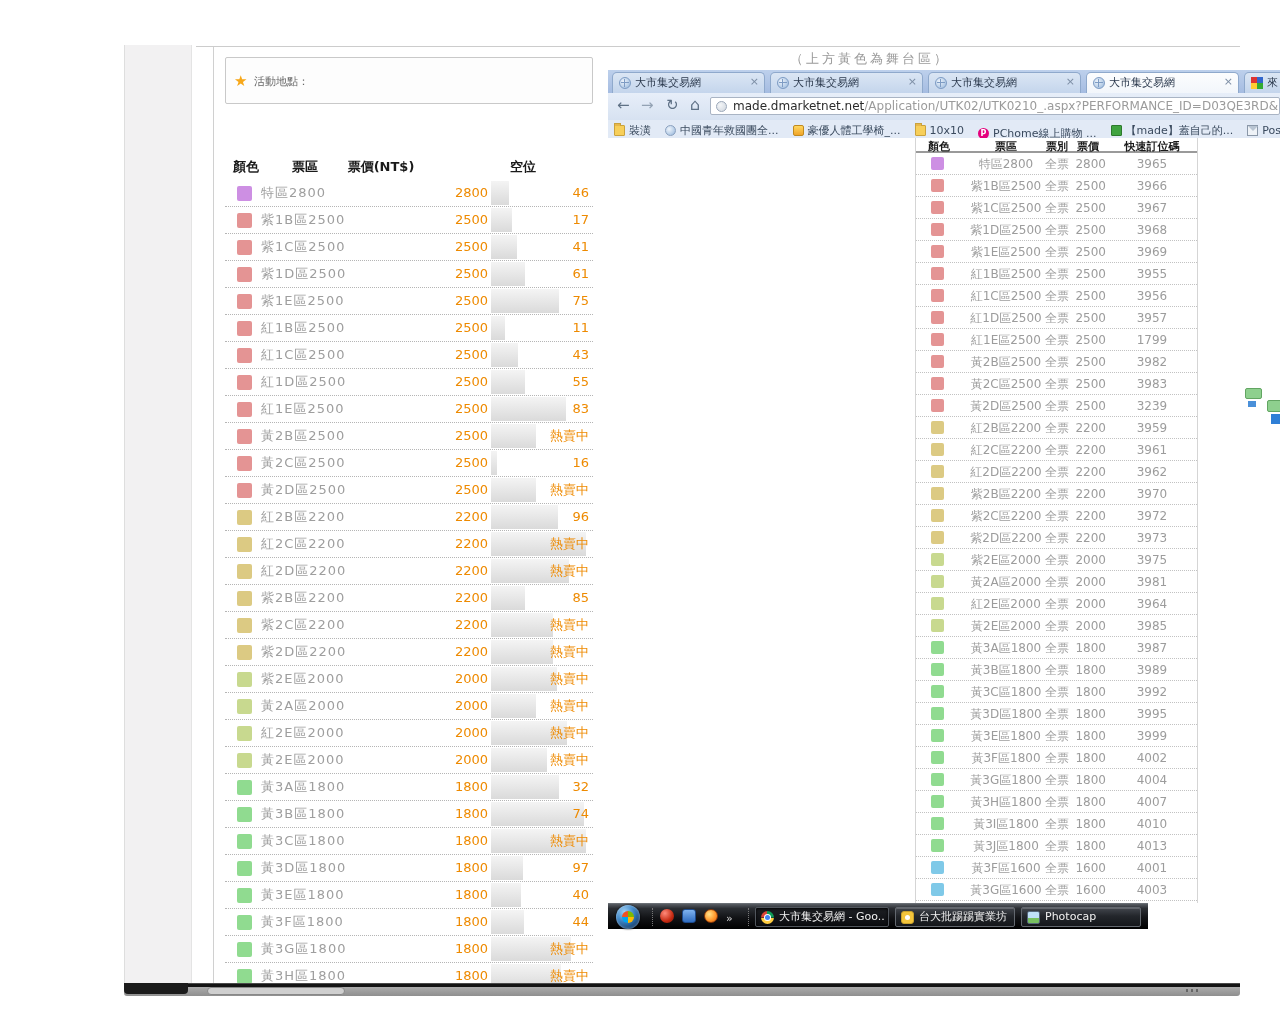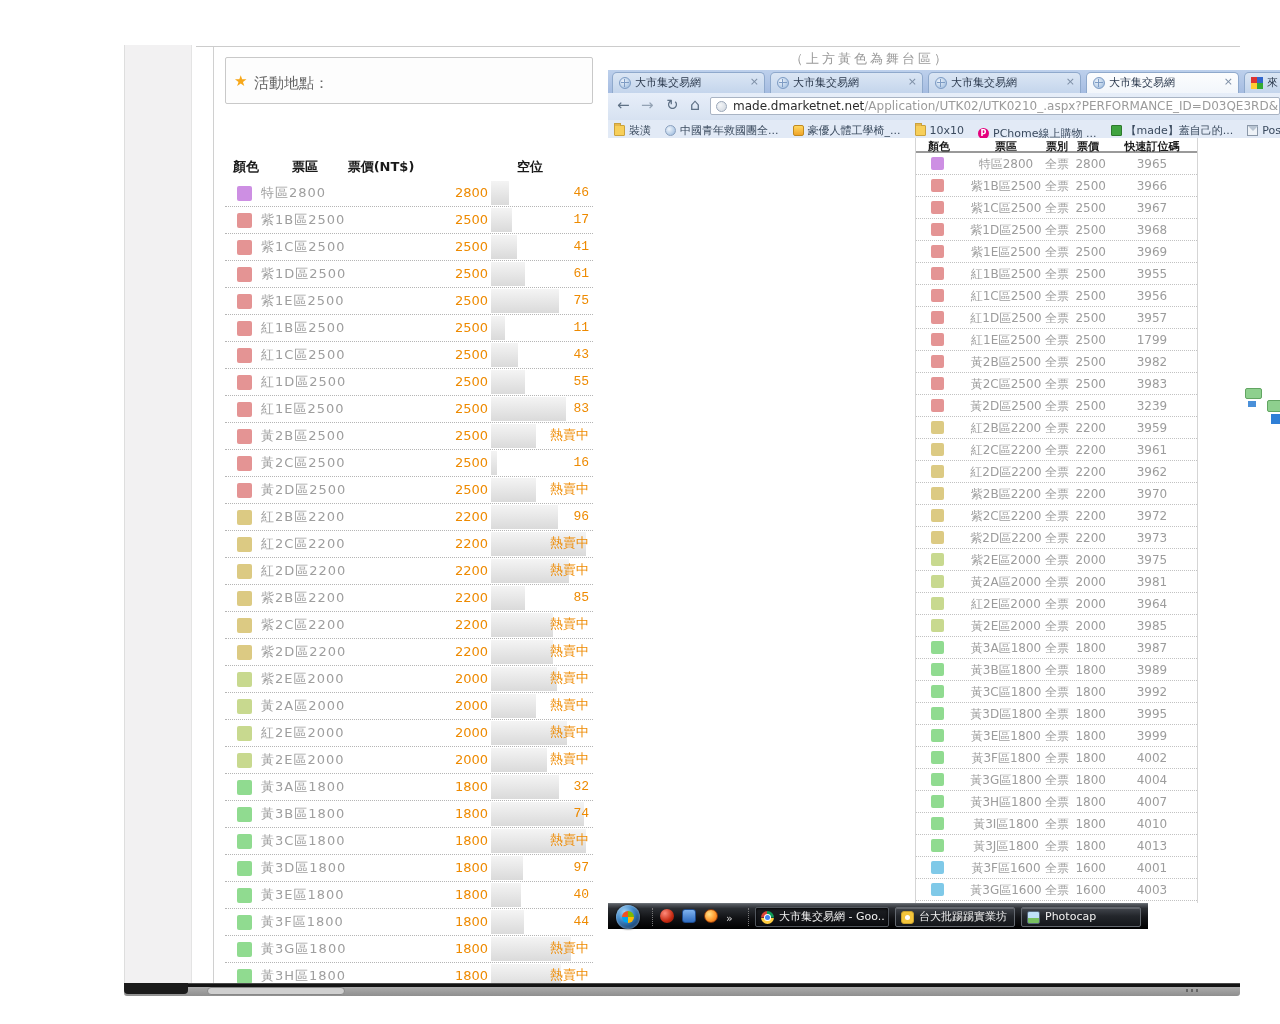--- a/index.html
+++ b/index.html
@@ -12,43 +12,43 @@
     background:#f2f1f2; border-left:1px solid #dedede; border-right:1px solid #e4e4e4; }
   #top-rule { left:196px; top:46px; width:1044px; height:1px; background:#cccccc; }
   #caption { left:790px; top:50px; font-size:13px; color:#9a9a9a; letter-spacing:3px; }
 
   
   #left-col { left:213px; top:47px; width:384px; height:938px;
     border-left:1px solid #d0d0d0; overflow:hidden; }
   .venue { position:absolute; left:11px; top:10px; width:368px; height:47px;
     background:#fdfdfd; border:1px solid #c9c9c9; border-radius:2px; }
   .venue .star { position:absolute; left:8px; top:14px; font-size:15px; color:#f7a81b; }
-  .venue .vlabel { position:absolute; left:28px; top:16px; font-size:15px; color:#666; }
+  .venue .vlabel { position:absolute; left:28px; top:16px; font-size:11px; color:#666; }
   .venue .vbox { position:absolute; left:88px; top:2px; right:2px; bottom:2px;
     background:#fff; border:1px solid #cfcfcf; padding:1px 8px; }
   .venue .vbox div { font-size:13px; color:#555; line-height:20px; white-space:nowrap; }
 
   .sbar { position:absolute; left:11px; top:77px; width:368px; height:25px;
     background:#efefef; border:1px solid #d2d2d2; font-size:13px; color:#555;
     line-height:23px; padding-left:8px; }
 
   .lhead { position:absolute; left:11px; top:104px; width:368px; height:29px;
     font-size:13px; font-weight:bold; color:#1a1a1a; }
   .lhead span { position:absolute; top:7px; text-align:center; }
   .lh1 { left:8px; }  .lh2 { left:50px; width:60px; }
-  .lh3 { left:106px; width:100px; } .lh4 { left:275px; width:60px; }
+  .lh3 { left:106px; width:100px; } .lh4 { left:268px; width:60px; }
 
   #sales-body { position:absolute; left:11px; top:133px; width:368px; }
   .lrow { position:relative; height:27px; border-bottom:1px dotted #b5b5b5; }
   .lrow .sw { position:absolute; left:12px; top:6px; width:15px; height:15px; border-radius:2px; }
   .lrow .zone { position:absolute; left:36px; top:0; line-height:26px;
     font-size:13px; color:#9e9e9e; letter-spacing:1px; }
   .lrow .price { position:absolute; left:160px; width:103px; top:0; line-height:26px;
     text-align:right; font-size:13px; color:#ee8a00; }
-  .lrow .avail-cell { position:absolute; left:266px; right:2px; top:0; bottom:0;font-family:Liberation Mono, monospace; }
+  .lrow .avail-cell { position:absolute; left:266px; right:2px; top:0; bottom:0; }
   .lrow .bar { position:absolute; left:0; top:1px; bottom:1px;
     background:linear-gradient(180deg,#f4f4f4,#dadada); }
   .lrow .aval { position:absolute; right:2px; top:0; line-height:26px;
     font-size:13px; color:#ee8a00; z-index:1; }
 
   
   #browser { left:608px; top:70px; width:672px; height:833px; overflow:hidden; }
   .tabstrip { position:absolute; left:0; top:0; width:672px; height:23px; overflow:hidden;
     background:linear-gradient(180deg,#bdd0ec,#a5bce1); }
   .tab { position:absolute; bottom:0; height:21px; width:153px;

